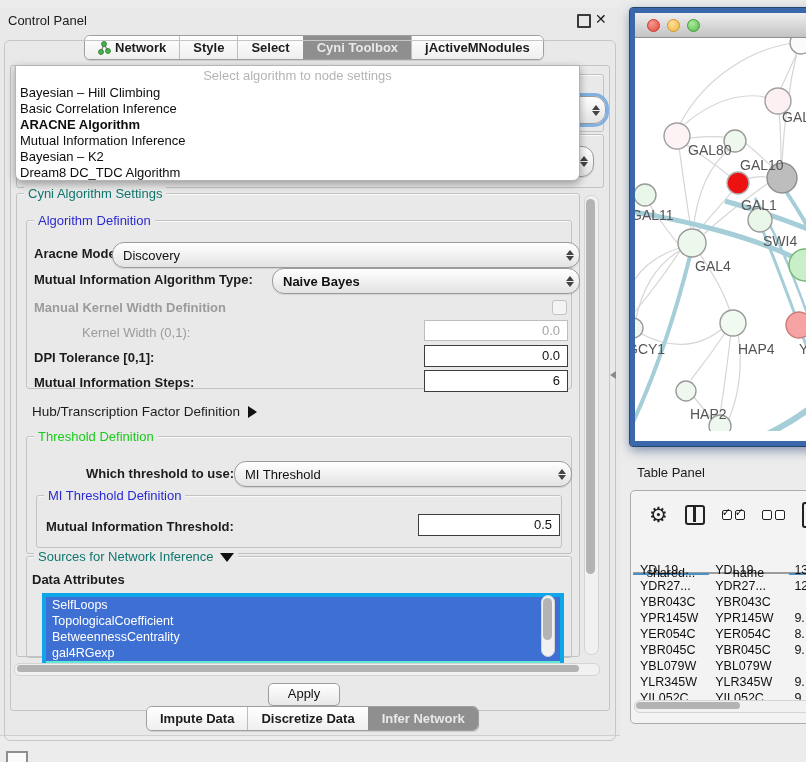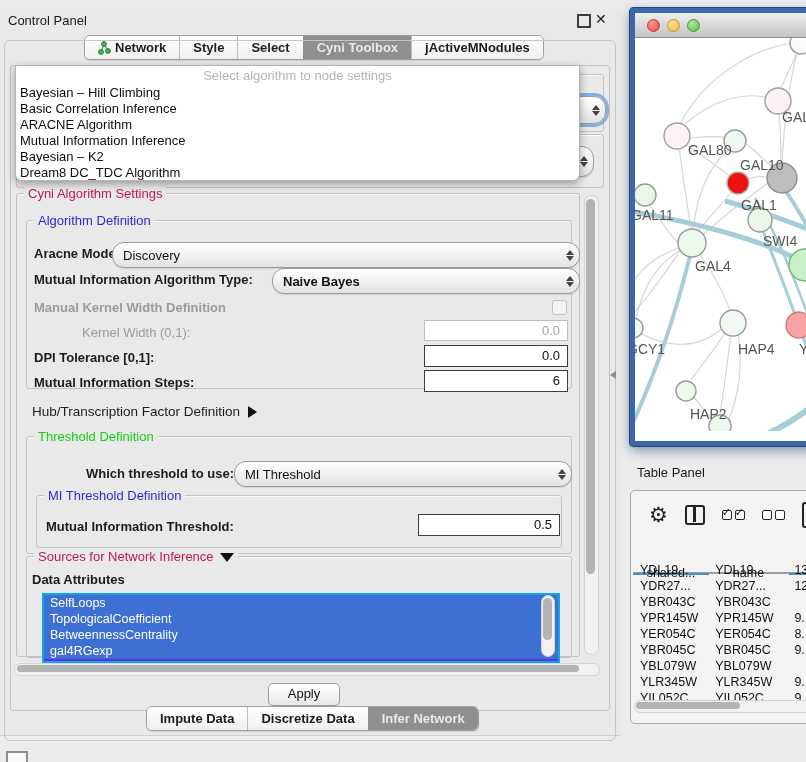--- a/index.html
+++ b/index.html
@@ -14,21 +14,21 @@
   .cp-title{position:absolute;left:8px;top:5px;font-size:13px;color:#1b1b1b;}
   .winbtn-float{position:absolute;left:577px;top:6px;width:10px;height:10px;border:2px solid #3a3a3a;border-radius:1px;background:transparent;}
   .winbtn-close{position:absolute;left:595px;top:1px;font-size:14px;font-weight:bold;color:#1b1b1b;line-height:20px;}
   .seg-tabs{position:absolute;display:flex;background:#fbfbfb;border:1px solid #9f9f9f;border-radius:6px;overflow:hidden;font-size:13px;font-weight:bold;color:#1c1c1c;box-shadow:0 1px 1px rgba(0,0,0,.12);}
   .seg{padding:4px 13px 4px 13px;border-left:1px solid #bdbdbd;white-space:nowrap;display:flex;align-items:center;gap:4px;background:linear-gradient(#ffffff,#efefef);}
   .seg:first-child{border-left:none;}
   .seg.sel{background:#8f8f8f;color:#e9e9e9;border-left-color:#8f8f8f;}
   .outer-panel{position:absolute;left:4px;top:32px;width:610px;height:699px;border:1px solid #c6c6c6;border-radius:6px;}
   .inner-panel{position:absolute;left:10px;top:57px;width:598px;height:644px;border:1px solid #c4c4c4;border-radius:3px;}
   .grp{position:absolute;border:1px solid #c2c2c2;border-radius:3px;box-shadow:inset 0 1px 0 rgba(255,255,255,.7);}
-  .grp-title{position:absolute;top:-8px;left:7px;background:#e9e9e9;padding:0 4px;font-size:13px;color:#be185d;white-space:nowrap;}
+  .grp-title{position:absolute;top:-8px;left:7px;background:#e9e9e9;padding:0 4px;font-size:13px;color:#0f766e;white-space:nowrap;}
   .t-blue{color:#2a2ad2;}
   .t-green{color:#17cd17;}
   .lbl{position:absolute;font-size:13px;color:#1c1c1c;white-space:nowrap;}
   .b{font-weight:bold;}
   .dis{color:#9b9b9b;}
   
   .combo{position:absolute;display:flex;align-items:center;background:linear-gradient(#ffffff,#e3e3e3);border:1px solid #9b9b9b;border-radius:12px;font-size:13px;color:#111;padding:0 0 0 10px;box-shadow:0 1px 1px rgba(0,0,0,.1);}
   .combo .cv{flex:1;white-space:nowrap;overflow:hidden;}
   .combo .arr{width:18px;align-self:stretch;display:flex;flex-direction:column;align-items:center;justify-content:center;gap:1px;}
   .tri-up{width:0;height:0;border-left:4px solid transparent;border-right:4px solid transparent;border-bottom:5px solid #444;}
@@ -36,28 +36,28 @@
   .focusring{box-shadow:0 0 0 3px rgba(94,158,223,.75);}
   
   .field{position:absolute;background:#fff;font-size:13px;text-align:right;padding:2px 7px 0 4px;box-sizing:border-box;}
   .f-on{border:1.5px solid #3d3d3d;color:#111;}
   .f-off{border:1px solid #bdbdbd;color:#a3a3a3;}
   .checkbox{position:absolute;width:13px;height:13px;border:1px solid #c3c3c3;border-radius:3px;background:#f4f4f4;}
   
   .popup{position:absolute;left:15px;top:57px;width:563px;height:114px;background:#fff;border:1px solid #b5b5b5;border-radius:0 0 7px 7px;box-shadow:0 3px 8px rgba(0,0,0,.35);z-index:9;overflow:hidden;}
   .pop-head{height:17px;text-align:center;color:#b4b4b4;font-size:13px;padding-top:2px;}
   .pop-item{height:16px;line-height:16px;font-size:13px;color:#0d0d0d;padding-left:4px;}
-  .pop-item.selbold{font-weight:normal;}
+  .pop-item.selbold{font-weight:bold;}
   
   .vsb{position:absolute;width:13px;background:#f1f1f1;border:1px solid #d4d4d4;border-radius:7px;}
   .vsb .th{position:absolute;left:1px;width:9px;background:#b3b3b3;border-radius:5px;}
   .hsb{position:absolute;height:11px;background:#f1f1f1;border:1px solid #d4d4d4;border-radius:6px;}
   .hsb .th{position:absolute;top:1px;height:7px;background:#b3b3b3;border-radius:4px;}
   
-  .attr-list{position:absolute;left:42px;top:585px;width:514px;height:66px;background:#6d28d9;border:2px solid #0ea5e9;overflow:hidden;}
+  .attr-list{position:absolute;left:42px;top:585px;width:514px;height:66px;background:#5eead4;border:4px solid #0ea5e9;overflow:hidden;}
   .attr-item{height:16px;line-height:16px;font-size:12.5px;color:#fff;background:#3e6fd2;padding-left:6px;}
   .btn{position:absolute;background:linear-gradient(#ffffff,#e8e8e8);border:1px solid #9d9d9d;border-radius:5px;font-size:13px;color:#111;text-align:center;line-height:20px;box-shadow:0 1px 1px rgba(0,0,0,.12);}
   .arrow-right{display:inline-block;width:0;height:0;border-top:6px solid transparent;border-bottom:6px solid transparent;border-left:9px solid #111;vertical-align:-2px;margin-left:8px;}
   .arrow-down{display:inline-block;width:0;height:0;border-left:7px solid transparent;border-right:7px solid transparent;border-top:9px solid #111;vertical-align:-1px;margin-left:6px;}
   .grip{position:absolute;left:610px;top:371px;width:0;height:0;border-top:4px solid transparent;border-bottom:4px solid transparent;border-right:6px solid #8a8a8a;}
   
   .netwin{position:absolute;left:630px;top:8px;width:190px;height:428px;border:5px solid #3b68aa;outline:1px solid #24456e;border-radius:3px;background:#fff;box-shadow:0 4px 12px rgba(30,60,110,.55);}
   .net-titlebar{position:absolute;left:0;top:0;right:0;height:24px;background:linear-gradient(#efefef,#c3c3c3);border-bottom:1px solid #8f8f8f;display:flex;align-items:center;padding-left:12px;gap:7px;}
   .light{width:13px;height:13px;border-radius:50%;box-sizing:border-box;}
   .l-red{background:radial-gradient(circle at 35% 30%,#f59a90,#e8473c);border:1px solid #c43a2f;}

